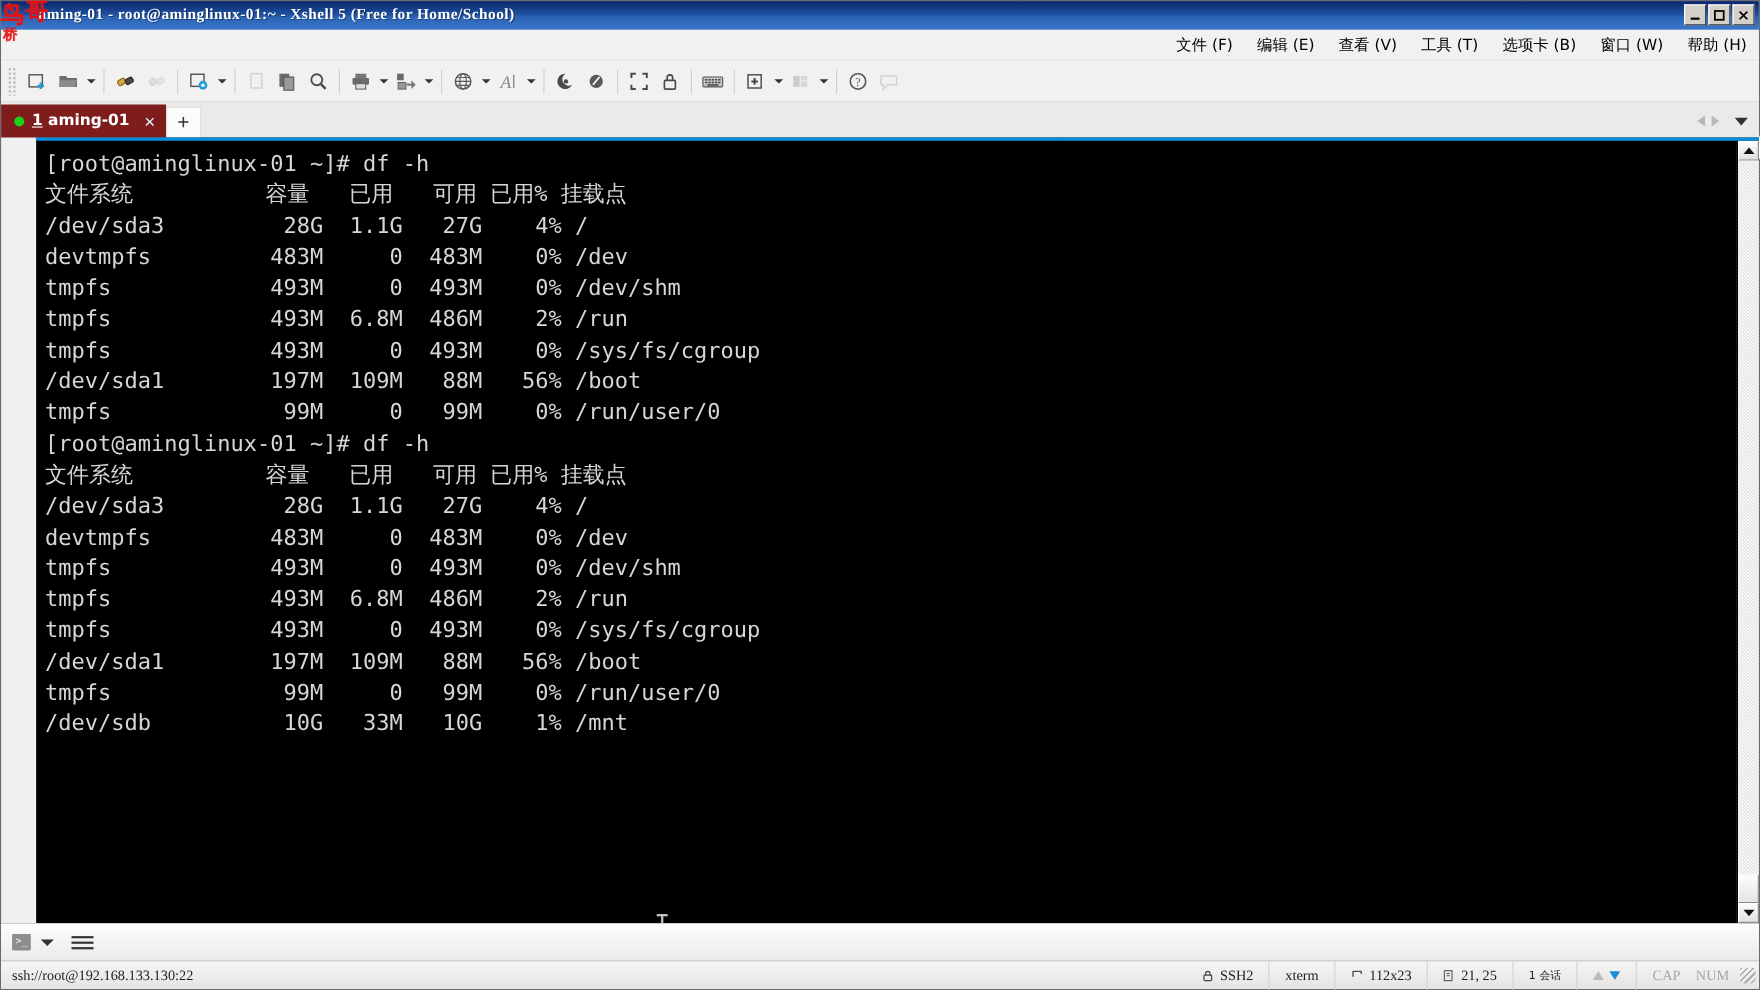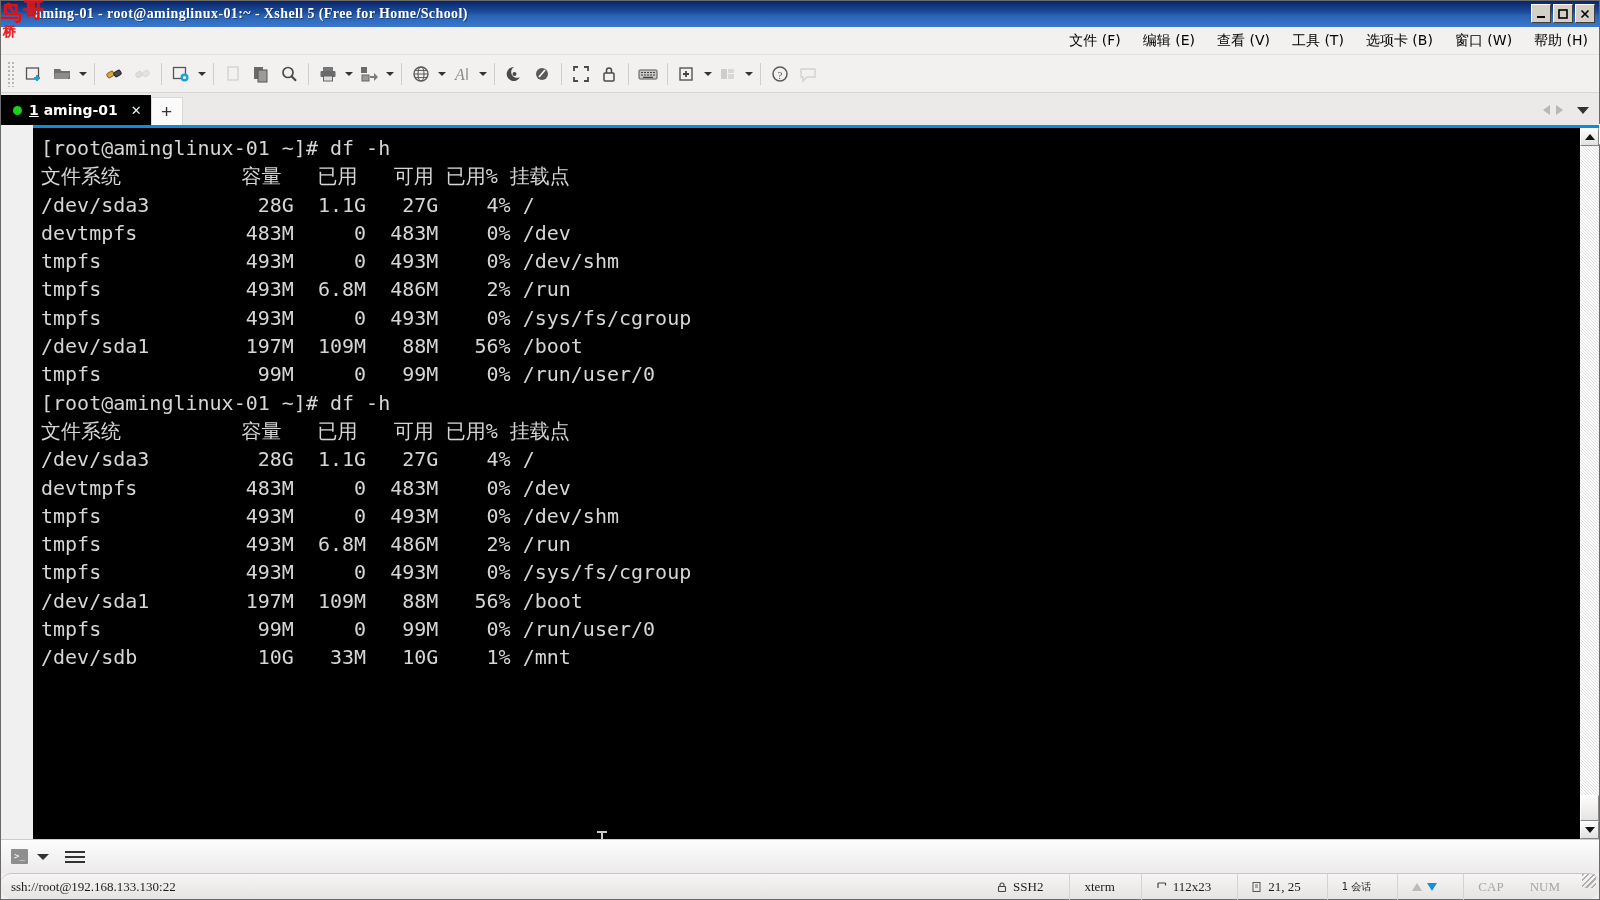--- a/index.html
+++ b/index.html
@@ -142,21 +142,21 @@
   
   .tabbar {
     height: 32px;
     background: #eceae8;
     display: flex; align-items: flex-end;
     flex: 0 0 32px;
     position: relative;
   }
   .tab {
     height: 30px;
-    background: #000000;
+    background: #7f1d1d;
     color: #ffffff;
     display: flex; align-items: center;
     padding: 0 9px 0 12px;
     gap: 7px;
     min-width: 140px;
     cursor: default;
   }
   .tab-dot {
     width: 9px; height: 9px; border-radius: 50%;
     background: #19d319;
@@ -314,28 +314,26 @@
   .statusbar {
     height: 16px;
     background: linear-gradient(to bottom,#f6f5f4,#e6e4e2);
     display: flex; align-items: center;
     flex: 0 0 26px;
     border-top: 1px solid #c9c7c5;
     font-family: "Liberation Serif", serif;
     font-size: 13px;
     color: #1d1d1d;
     padding-left: 10px;
-    border-radius: 10px;
   }
   .sb-url { white-space: nowrap; }
   .sb-right {
     margin-left: auto;
-    display:flex; 
+    display:flex; align-items:center;
     height: 26px;
-    gap: 12px;
   }
   .sb-cell {
     display:flex; align-items:center; gap:5px;
     padding: 0 14px;
     white-space: nowrap;
     height: 26px;
     border-left: 1px solid #d5d3d1;
   }
   .sb-cell.nb { border-left:none; }
   .sb-cn { font-family:"DejaVu Sans", sans-serif; font-size:10px; }

